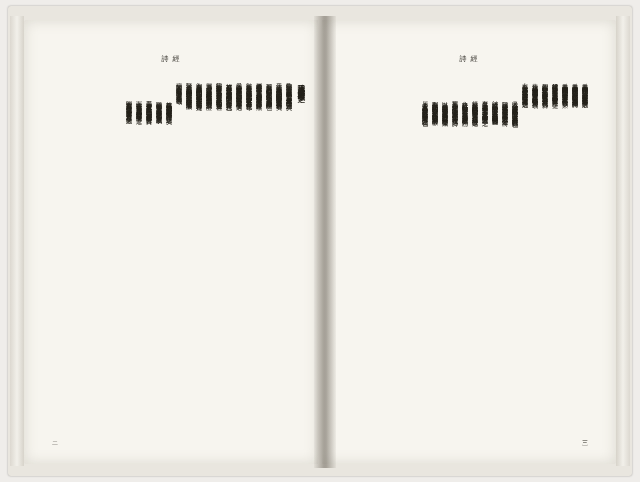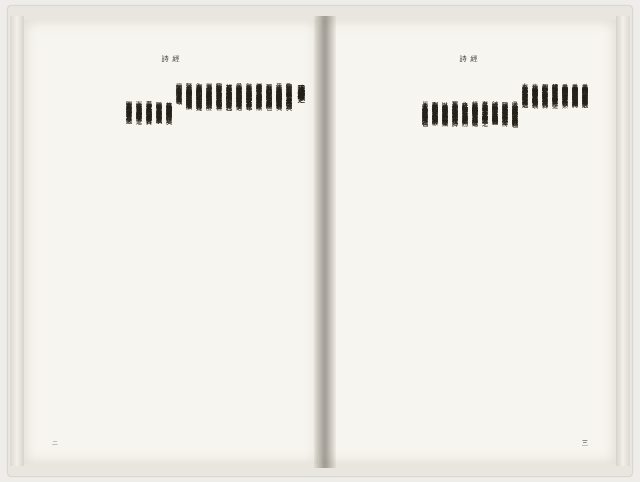--- a/index.html
+++ b/index.html
@@ -78,21 +78,20 @@
     text-align: center;
     font-family: "DejaVu Serif", serif;
     font-size: 7px;
     color: #2a2721;
     letter-spacing: 1px;
   }
   .head-label {
     display: block;
     font-size: 7px;
     margin-bottom: 2px;
-    font-family: Liberation Serif, serif;
   }
 
   
   .cols {
     position: absolute;
     top: 58px;
     height: 380px;
     display: flex;
     flex-direction: row-reverse;
     justify-content: flex-start;

